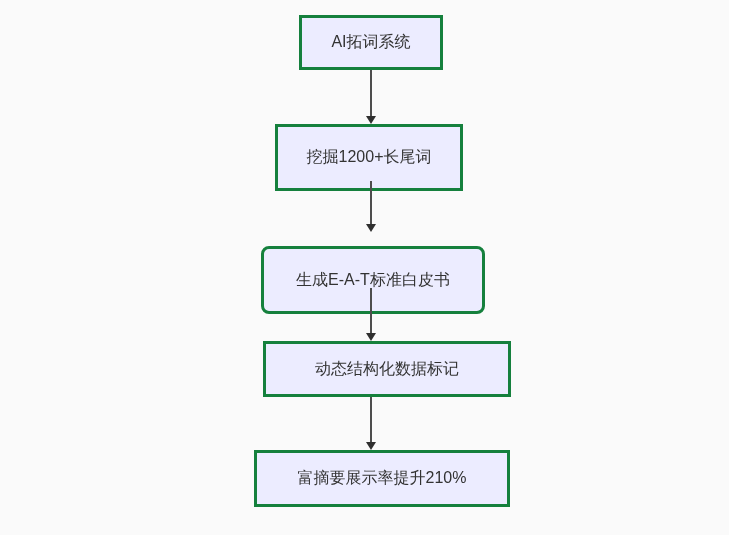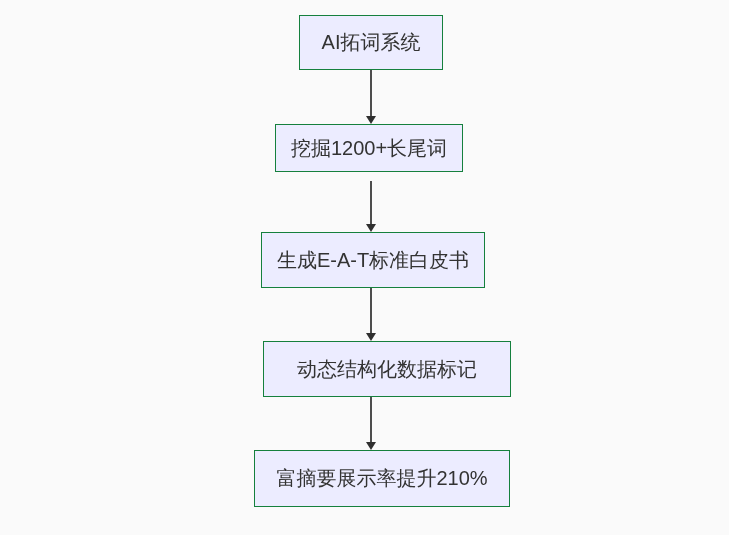--- a/index.html
+++ b/index.html
@@ -12,32 +12,32 @@
     position: relative;
     width: 729px;
     height: 535px;
     background: #fafafa;
     overflow: hidden;
   }
   .node {
     position: absolute;
     box-sizing: border-box;
     background: #ECECFF;
-    border: 1px solid #15803d;
+    border: 3px solid #15803d;
     color: #333333;
-    font-size: 20px;
+    font-size: 16px;
     display: flex;
     align-items: center;
     justify-content: center;
     text-align: center;
     white-space: nowrap;
   }
   .n1 { left: 299px; top: 15px;  width: 144px; height: 55px; }
-  .n2 { left: 275px; top: 124px; width: 188px; height: 48px; }
-  .n3 { left: 261px; top: 232px; width: 224px; height: 56px; }
+  .n2 { left: 275px; top: 124px; width: 188px; height: 67px; }
+  .n3 { left: 261px; top: 246px; width: 224px; height: 68px; border-radius: 8px; }
   .n4 { left: 263px; top: 341px; width: 248px; height: 56px; }
   .n5 { left: 254px; top: 450px; width: 256px; height: 57px; }
 
   .arrow {
     position: absolute;
     left: 365px;
     width: 12px;
     display: flex;
     flex-direction: column;
     align-items: center;

